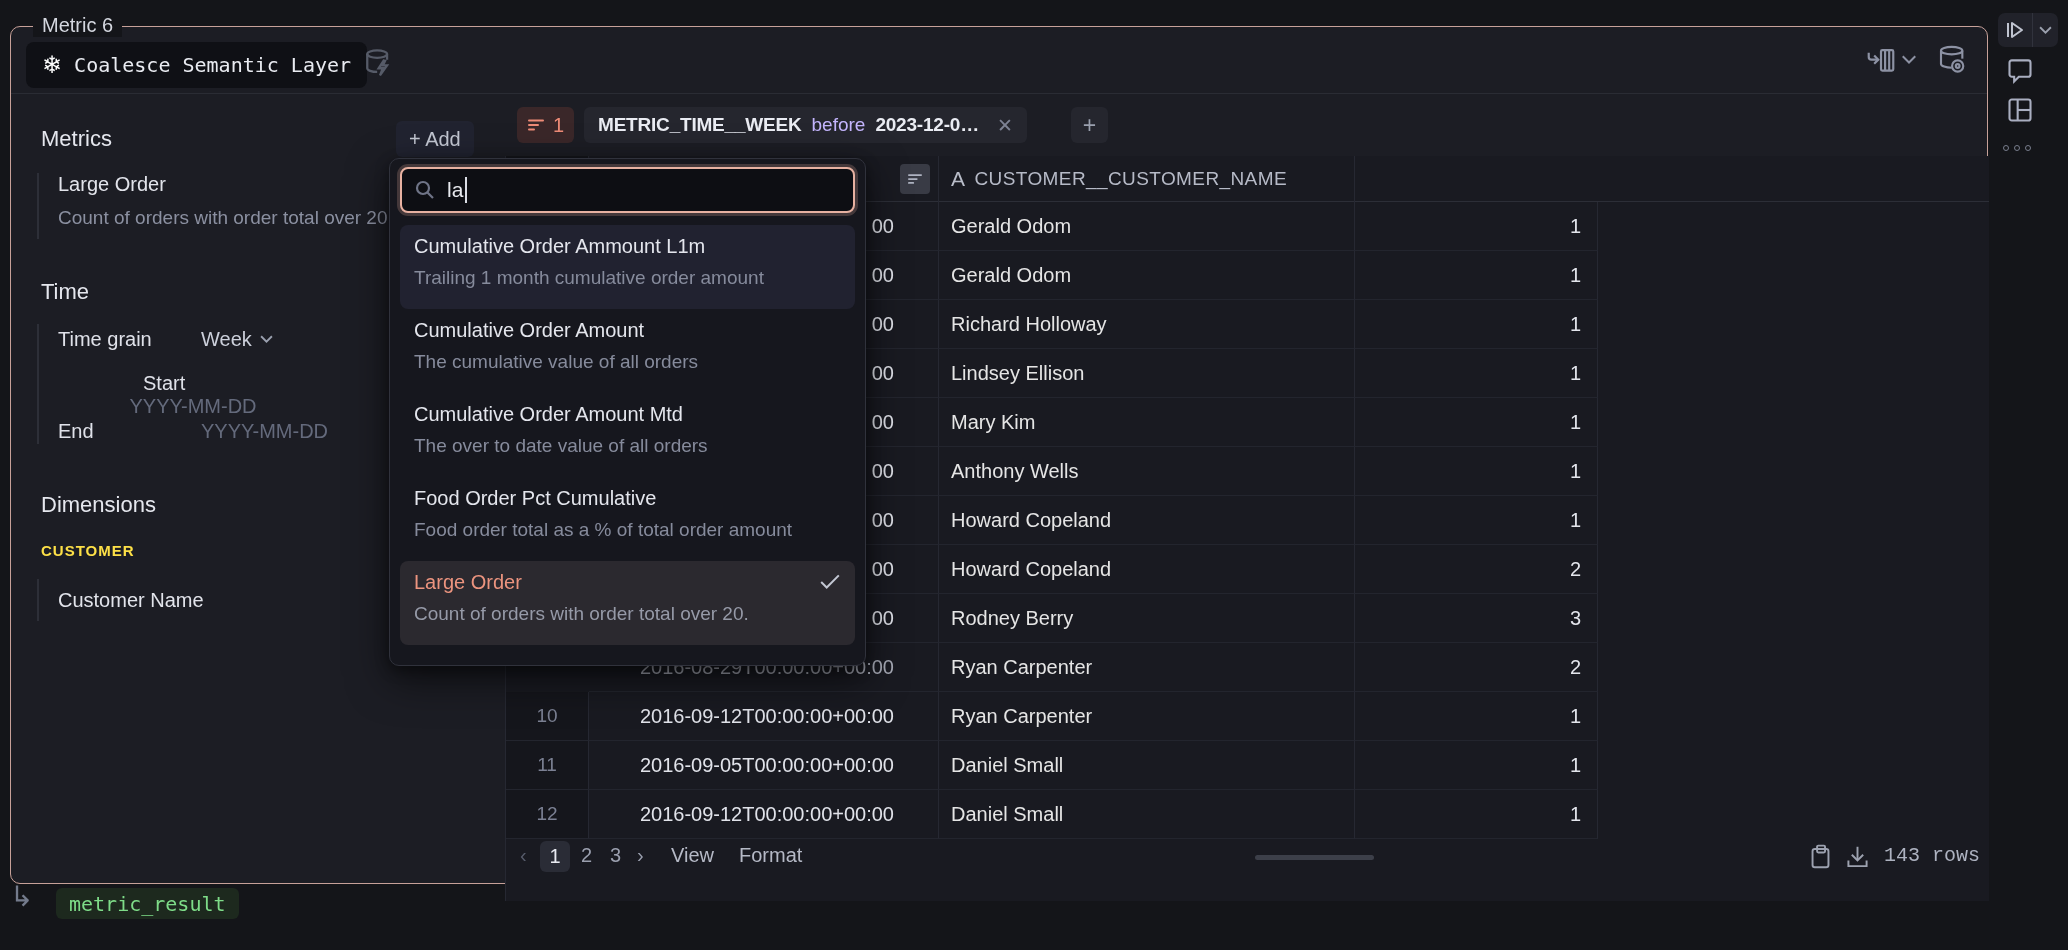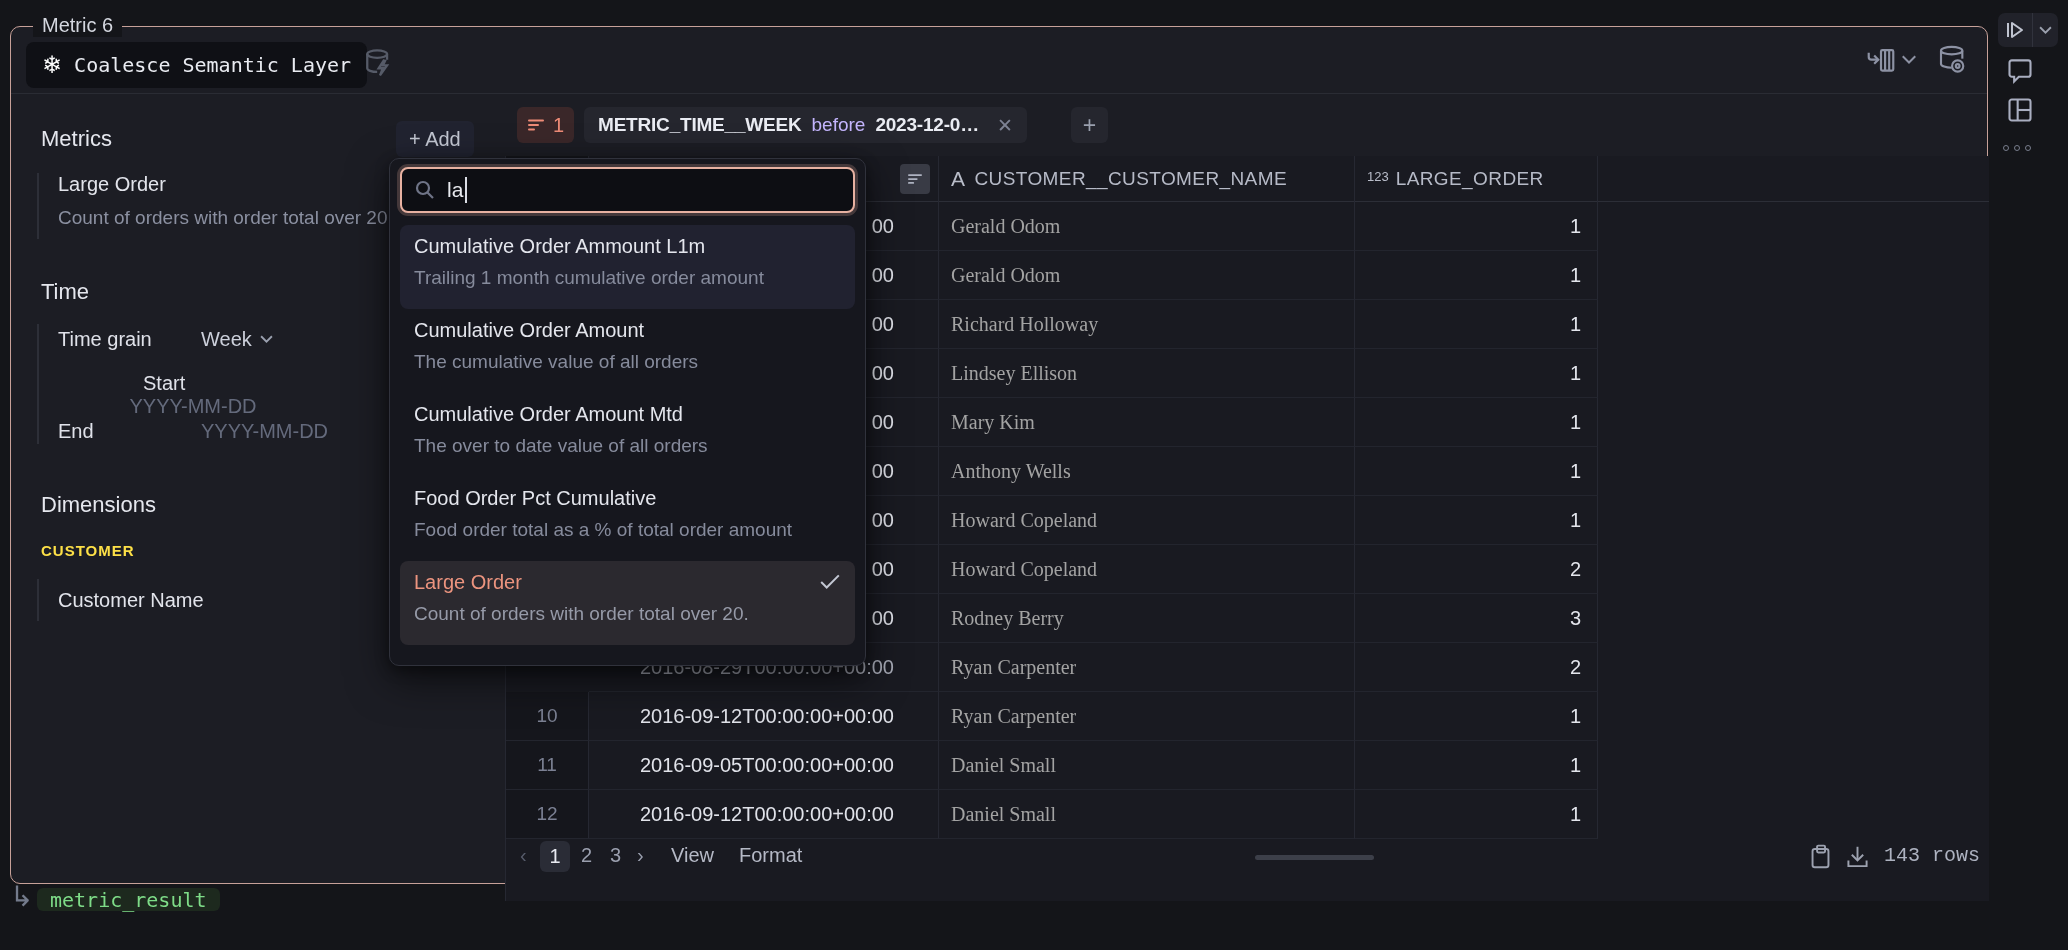--- a/index.html
+++ b/index.html
@@ -55,21 +55,21 @@
   .th { position:absolute; top:0; height:46px; display:flex; align-items:center; color:#b6bac7;
         font-size:19px; letter-spacing:0.4px; border-right:1px solid #262832; }
   .typeglyph { font-size:21px; color:#b9bdc9; margin:0 9px 0 12px; font-weight:400; }
   .typeglyph.num { font-size:13px; transform:translateY(-3px); margin-right:7px; letter-spacing:0; }
   .rows { position:absolute; left:0; top:46px; right:0; }
   .trow { position:absolute; left:0; height:49px; width:1092px; display:flex; }
   .td { height:100%; border-right:1px solid #262832; border-bottom:1px solid #23252e;
         display:flex; align-items:center; font-size:20px; color:#e1e3ea; }
   .td.num { width:83px; justify-content:center; color:#7b8093; font-size:19px; background:#15161c; }
   .td.date { width:350px; justify-content:flex-end; padding-right:44px; }
-  .td.name { width:416px; padding-left:12px; color:#a3a3a3;font-family:Liberation Serif, serif; }
+  .td.name { width:416px; padding-left:12px; color:#e5e5e5; }
   .td.val { width:243px; justify-content:flex-end; padding-right:16px; color:#e3e5ec; }
   .date-dim { color:#a7aab6; }
   .num-hidden { visibility:hidden; }
   .filter-btn { position:absolute; right:8px; top:8px; width:30px; height:30px; border-radius:4px;
                 background:#393b45; display:flex; align-items:center; justify-content:center; }
 
   
   .pagebar { position:absolute; left:0; right:0; top:679px; height:44px; }
   .pg { color:#9a9fae; font-size:20px; }
   .pg-dis { color:#575c6b; }
@@ -98,21 +98,21 @@
 
   
   .run-chip { left:1998px; top:13px; width:60px; height:34px; background:#21222a; border-radius:7px;
               justify-content:space-between; padding:0 6px; }
   .vsep { width:1px; height:34px; background:#31333d; }
   .dots { left:2003px; top:145px; display:flex; gap:5px; }
   .dots i { width:6px; height:6px; border:1.5px solid #787d8c; border-radius:50%; display:block; }
 
   
   .ret { left:10px; top:880px; color:#747b8c; font-size:28px; }
-  .result-chip { left:37px; top:888px; height:23px; padding:0 13px; background:#1d291e; border-radius:6px; }
+  .result-chip { left:56px; top:888px; height:31px; padding:0 13px; background:#1d291e; border-radius:6px; }
   .result-chip span { color:#7edc88; font-size:20px; }
 
   svg { display:block; }
 </style>
 </head>
 <body>
 
 <div id="canvas">
 
   <div id="frame">
@@ -215,24 +215,20 @@
             <svg width="16" height="14" viewBox="0 0 18 16" stroke="#aeb3c1" stroke-width="2" fill="none" stroke-linecap="round">
               <line x1="2" y1="3.5" x2="16" y2="3.5"></line>
                 <line x1="2" y1="8" x2="11" y2="8"></line>
                 <line x1="2" y1="12.5" x2="7" y2="12.5"></line>
             </svg>
           </span>
         </div>
         <div class="th" style="left:433px; width:416px;">
           <span class="typeglyph">A</span>
           <span>CUSTOMER__CUSTOMER_NAME</span>
-        </div>
-        <div class="th" style="left:849px; width:243px;">
-          <span class="typeglyph num" style="margin-left:12px;">123</span>
-          <span>LARGE_ORDER</span>
         </div>
         <div class="th" style="left:1092px; width:391px; border-right:none;"></div>
       </div>
 
       <div class="rows">
         <div class="trow" style="top:0px;">
             <div class="td num">0</div>
             <div class="td date">00</div>
             <div class="td name">Gerald Odom</div>
             <div class="td val">1</div>

